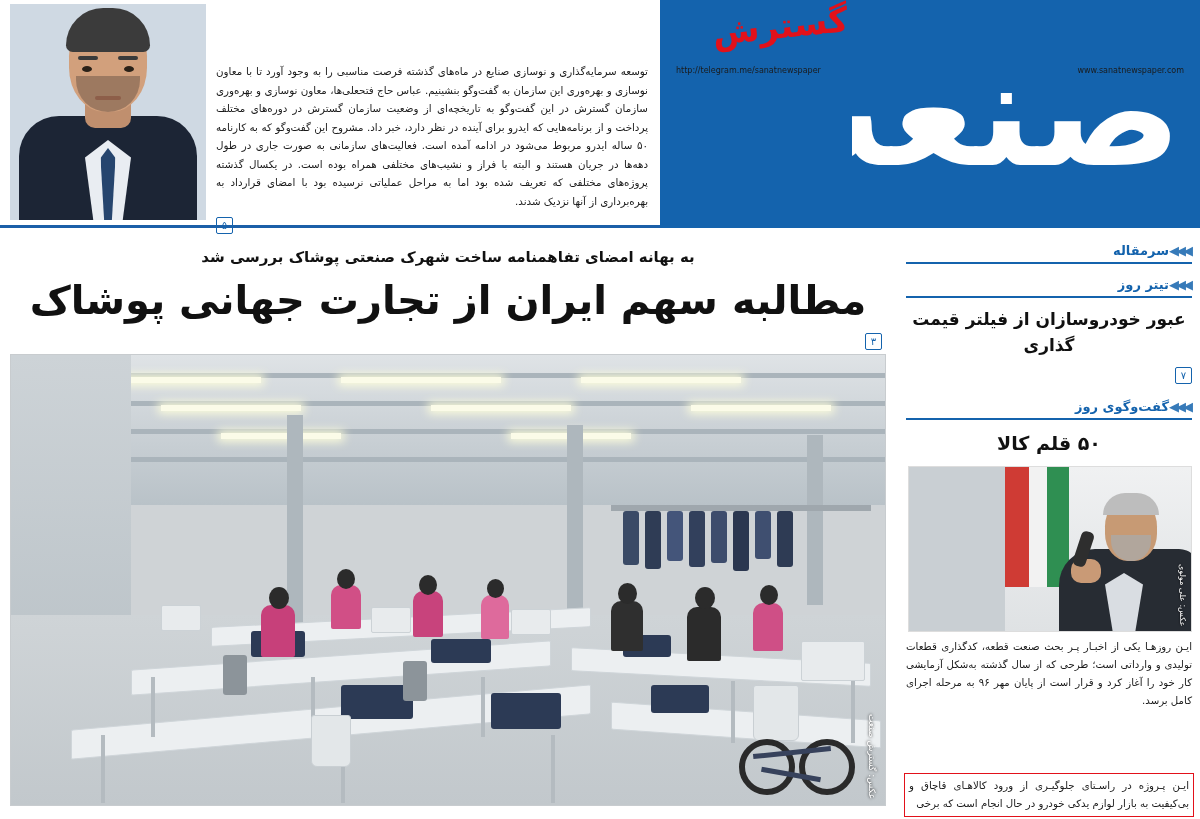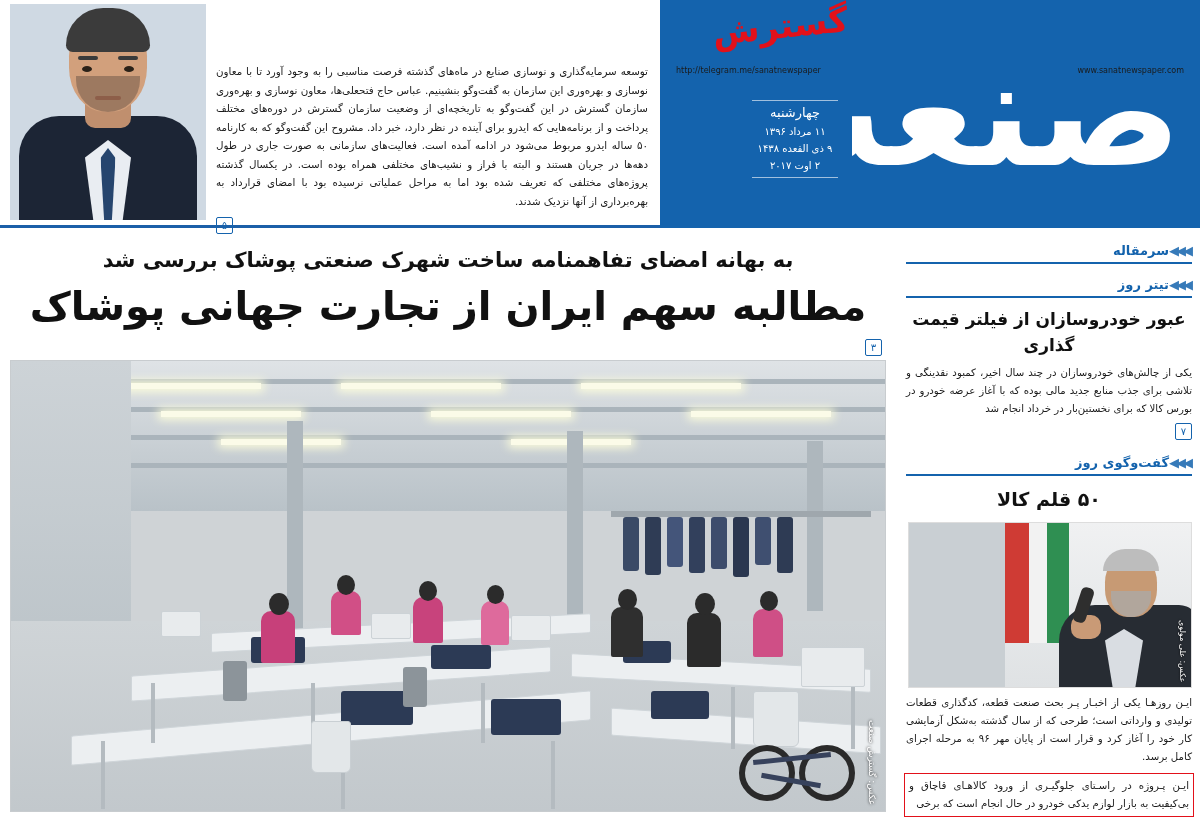--- a/index.html
+++ b/index.html
@@ -338,21 +338,21 @@
   .main-col {
     position: absolute;
     top: 234px;
     left: 0;
     width: 896px;
     height: 585px;
     padding: 6px 10px 0 10px;
     direction: rtl;
   }
   .kicker {
-    font-size: 21px;
+    font-size: 15px;
     font-weight: bold;
     color: #111;
     text-align: center;
     margin: 8px 0 6px 0;
   }
   .headline {
     font-size: 40px;
     font-weight: bold;
     color: #111;
     text-align: center;
@@ -422,26 +422,20 @@
 <body>
 
 <div class="page">
 
   <div class="masthead">
     <div class="masthead-blue"></div>
 
     <div class="logo-word">صنعت</div>
     <div class="logo-sub">گسترش</div>
 
-    <div class="date-box">
-      <div class="day">چهارشنبه</div>
-      <div>۱۱ مرداد ۱۳۹۶</div>
-      <div>۹ ذی القعده ۱۴۳۸</div>
-      <div>۲ اوت ۲۰۱۷</div>
-    </div>
 
     <div class="masthead-urls">
       <span>http://telegram.me/sanatnewspaper</span>
       <span>www.sanatnewspaper.com</span>
     </div>
 
     <div class="lead-text">
       <div class="lead-body">توسعه سرمایه‌گذاری و نوسازی صنایع در ماه‌های گذشته فرصت مناسبی را به وجود آورد تا با معاون نوسازی و بهره‌وری این سازمان به گفت‌وگو بنشینیم. عباس حاج فتحعلی‌ها، معاون نوسازی و بهره‌وری سازمان گسترش در این گفت‌وگو به تاریخچه‌ای از وضعیت سازمان گسترش در دوره‌های مختلف پرداخت و از برنامه‌هایی که ایدرو برای آینده در نظر دارد، خبر داد. مشروح این گفت‌وگو که به کارنامه ۵۰ ساله ایدرو مربوط می‌شود در ادامه آمده است. فعالیت‌های سازمانی به صورت جاری در طول دهه‌ها در جریان هستند و البته با فراز و نشیب‌های مختلفی همراه بوده است. در یکسال گذشته پروژه‌های مختلفی که تعریف شده بود اما به مراحل عملیاتی نرسیده بود با امضای قرارداد به بهره‌برداری از آنها نزدیک شدند.</div>
       <div class="lead-badge-wrap">
         <span class="page-badge">۵</span>
@@ -576,21 +570,20 @@
       <span class="chev">◀◀◀</span>
       <span class="label">سرمقاله</span>
     </div>
 
     <div class="side-head">
       <span class="chev">◀◀◀</span>
       <span class="label">تیتر روز</span>
     </div>
     <div class="side-block">
       <div class="side-title">عبور خودروسازان از فیلتر قیمت گذاری</div>
-      <div class="side-body">یکی از چالش‌های خودروسازان در چند سال اخیر، کمبود نقدینگی و تلاشی برای جذب منابع جدید مالی بوده که با آغاز عرضه خودرو در بورس کالا که برای نخستین‌بار در خرداد انجام شد</div>
       <div class="side-badge-right">
         <span class="page-badge">۷</span>
       </div>
     </div>
 
     <div class="side-head">
       <span class="chev">◀◀◀</span>
       <span class="label">گفت‌وگوی روز</span>
     </div>
     <div class="side-block">

